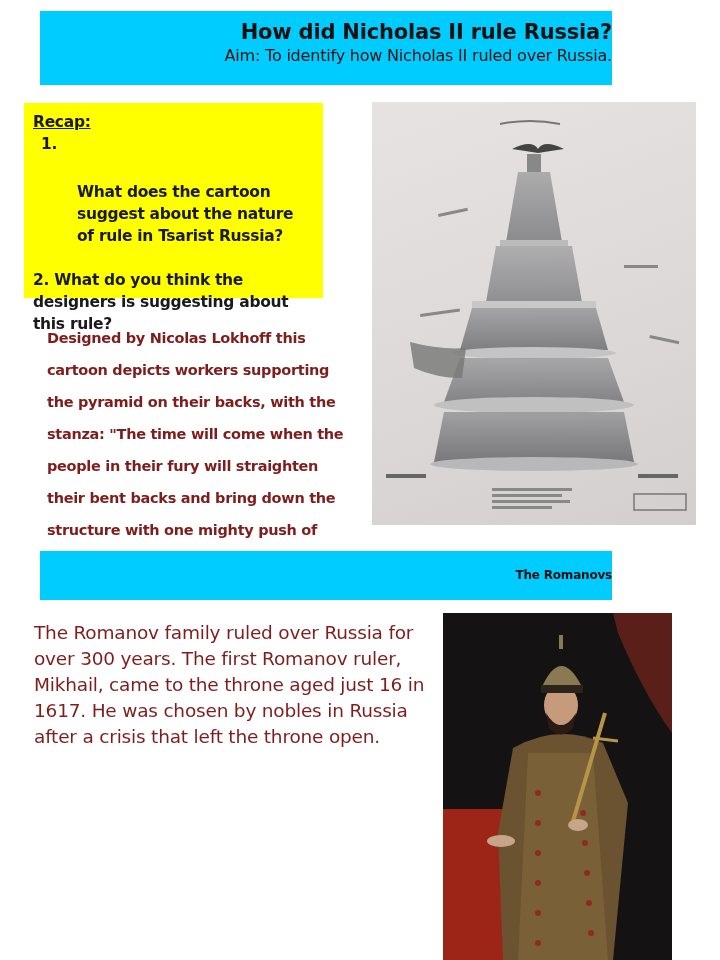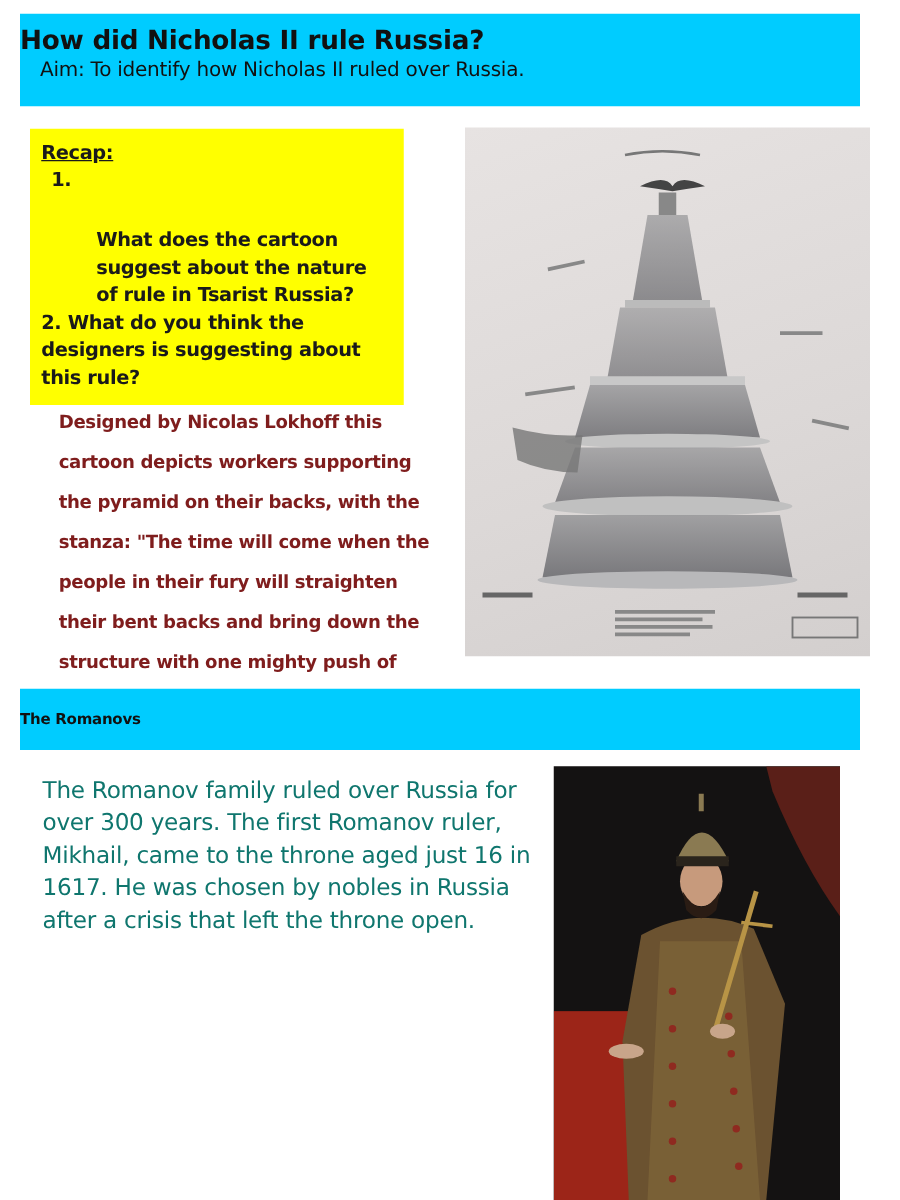--- a/index.html
+++ b/index.html
@@ -3,57 +3,57 @@
   <meta charset="utf-8">
   <style>
     html, body { margin: 0; padding: 0; }
     body {
       width: 720px; height: 960px; position: relative; overflow: hidden;
       background: #ffffff;
       font-family: "DejaVu Sans", sans-serif;
       color: #111;
     }
     .bar {
-      position: absolute; left: 16px; width: 672px;
+      position: absolute; left: 40px; width: 572px;
       background: #00CCFF;
-      text-align: left;
+      text-align: right;
     }
     #title-bar { top: 11px; height: 74px; }
     #title-bar .title { font-size: 21px; font-weight: bold; margin-top: 9px; letter-spacing: -0.2px; }
     #title-bar .aim { font-size: 16px; margin-top: 2px; letter-spacing: -0.2px; padding-left: 16px; }
     #romanov-bar { top: 551px; height: 49px; }
     #romanov-bar .title { font-size: 12px; font-weight: bold; line-height: 49px; letter-spacing: -0.2px; }
 
     #recap-box {
-      position: absolute; left: 24px; top: 103px; width: 299px; height: 221px;
+      position: absolute; left: 24px; top: 103px; width: 299px; height: 195px;
       background: #FFFF00;
       box-sizing: border-box; padding: 8px 16px 0 9px;
       font-size: 15.5px; line-height: 22px; font-weight: bold; color: #1a1a1a;
       letter-spacing: -0.3px;
     }
     #recap-box .heading { text-decoration: underline; }
     #recap-box .q1 { display: flex; }
     #recap-box .q1 .num { width: 24px; padding-left: 8px; flex: none; }
-    #recap-box .q2 { }
+    #recap-box .q2 { margin-top: 22px; }
 
     #cartoon-caption {
       position: absolute; left: 47px; top: 322px; width: 310px;
       font-size: 14.5px; line-height: 32px; font-weight: bold; color: #7f1d1d;
       letter-spacing: -0.3px;
     }
 
     #cartoon-image {
       position: absolute; left: 372px; top: 102px; width: 324px; height: 423px;
       background: linear-gradient(160deg, #e7e3e2 0%, #dcd8d7 60%, #d3cfce 100%);
       overflow: hidden;
     }
 
     #romanov-text {
       position: absolute; left: 34px; top: 620px; width: 400px;
-      font-size: 18.5px; line-height: 26px; color: #0f766e;
+      font-size: 18.5px; line-height: 26px; color: #7f1d1d;
       letter-spacing: -0.2px;
     }
     #romanov-text p { margin: 0; }
     #romanov-text p + p { margin-top: 26px; }
 
     #portrait {
       position: absolute; left: 443px; top: 613px; width: 229px; height: 347px;
       background: #141212;
       overflow: hidden;
     }

